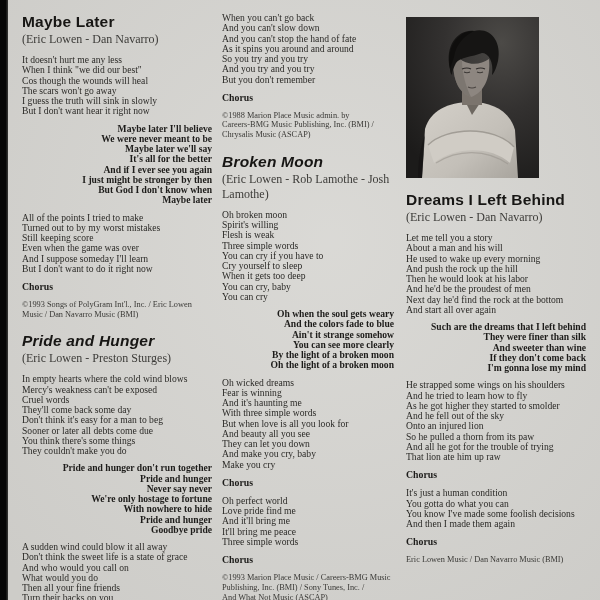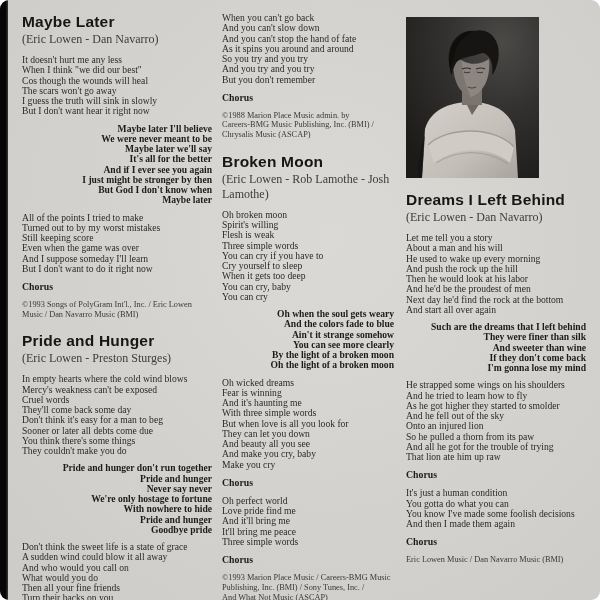--- a/index.html
+++ b/index.html
@@ -5,21 +5,20 @@
   html,body{margin:0;padding:0;}
   .page{
     position:relative;
     width:600px;height:600px;
     background:
       radial-gradient(ellipse at 55% 40%, rgba(255,255,255,.10), rgba(0,0,0,.045) 95%),
       #d6d5d1;
     overflow:hidden;
     font-family:"Liberation Serif", serif;
     color:#2b2a27;
-    border-radius:9px;
   }
   .spine{
     position:absolute;left:0;top:0;bottom:0;width:8px;
     background:linear-gradient(to right,#060606 70%, #3a3a38 100%);
   }
   .content{
     position:absolute;left:8px;top:0;right:0;bottom:0;
     padding:13px 6px 0 14px;
     display:flex;
   }
@@ -28,21 +27,21 @@
   .col2{width:172px;margin-right:12px;}
   .col3{width:180px;}
   .title{
     font-family:"Liberation Sans", sans-serif;
     font-weight:700;
     font-size:15.5px;
     letter-spacing:.2px;
     color:#171614;
     margin:0 0 1px 0;
   }
-  [data-column] > .title:not(:first-child){margin-top:13px;}
+  [data-column] > .title:not(:first-child){margin-top:13px;font-style:italic;}
   .byline{
     font-size:12px;
     color:#3c3b38;
     margin:0 0 8px 0;
   }
   .stanza{margin:0 0 7px 0;}
   .stanza .line{
     font-size:9.6px;
     line-height:10.25px;
     white-space:nowrap;
@@ -122,22 +121,22 @@
         <div class="stanza bold">
           <div class="line">Pride and hunger don't run together</div>
           <div class="line">Pride and hunger</div>
           <div class="line">Never say never</div>
           <div class="line">We're only hostage to fortune</div>
           <div class="line">With nowhere to hide</div>
           <div class="line">Pride and hunger</div>
           <div class="line">Goodbye pride</div>
         </div>
         <div class="stanza">
+          <div class="line">A sudden wind could blow it all away</div>
           <div class="line">Don't think the sweet life is a state of grace</div>
-          <div class="line">A sudden wind could blow it all away</div>
           <div class="line">And who would you call on</div>
           <div class="line">What would you do</div>
           <div class="line">Then all your fine friends</div>
           <div class="line">Turn their backs on you</div>
         </div>
       </div>
 
     <div class="col col2" data-column="1">
         <div class="stanza">
           <div class="line">When you can't go back</div>
@@ -174,22 +173,22 @@
           <div class="line">You can see more clearly</div>
           <div class="line">By the light of a broken moon</div>
           <div class="line">Oh the light of a broken moon</div>
         </div>
         <div class="stanza">
           <div class="line">Oh wicked dreams</div>
           <div class="line">Fear is winning</div>
           <div class="line">And it's haunting me</div>
           <div class="line">With three simple words</div>
           <div class="line">But when love is all you look for</div>
+          <div class="line">And beauty all you see</div>
           <div class="line">They can let you down</div>
-          <div class="line">And beauty all you see</div>
           <div class="line">And make you cry, baby</div>
           <div class="line">Make you cry</div>
         </div>
         <div class="chorus-label">Chorus</div>
         <div class="stanza">
           <div class="line">Oh perfect world</div>
           <div class="line">Love pride find me</div>
           <div class="line">And it'll bring me</div>
           <div class="line">It'll bring me peace</div>
           <div class="line">Three simple words</div>

